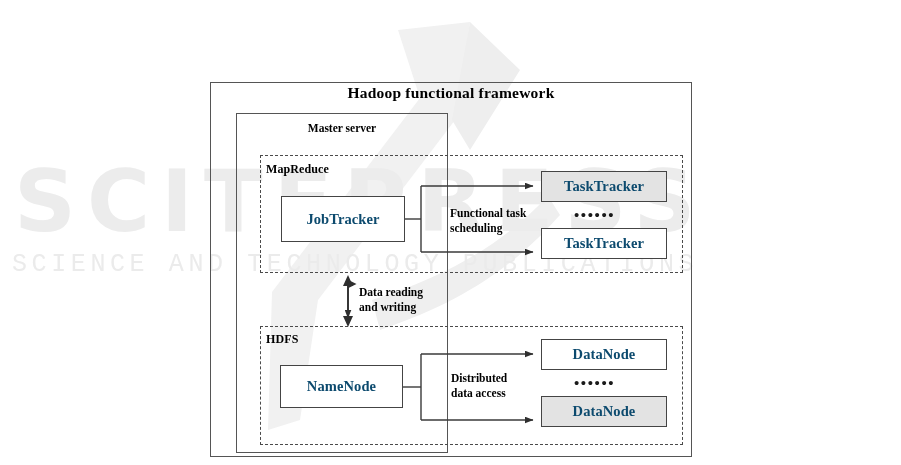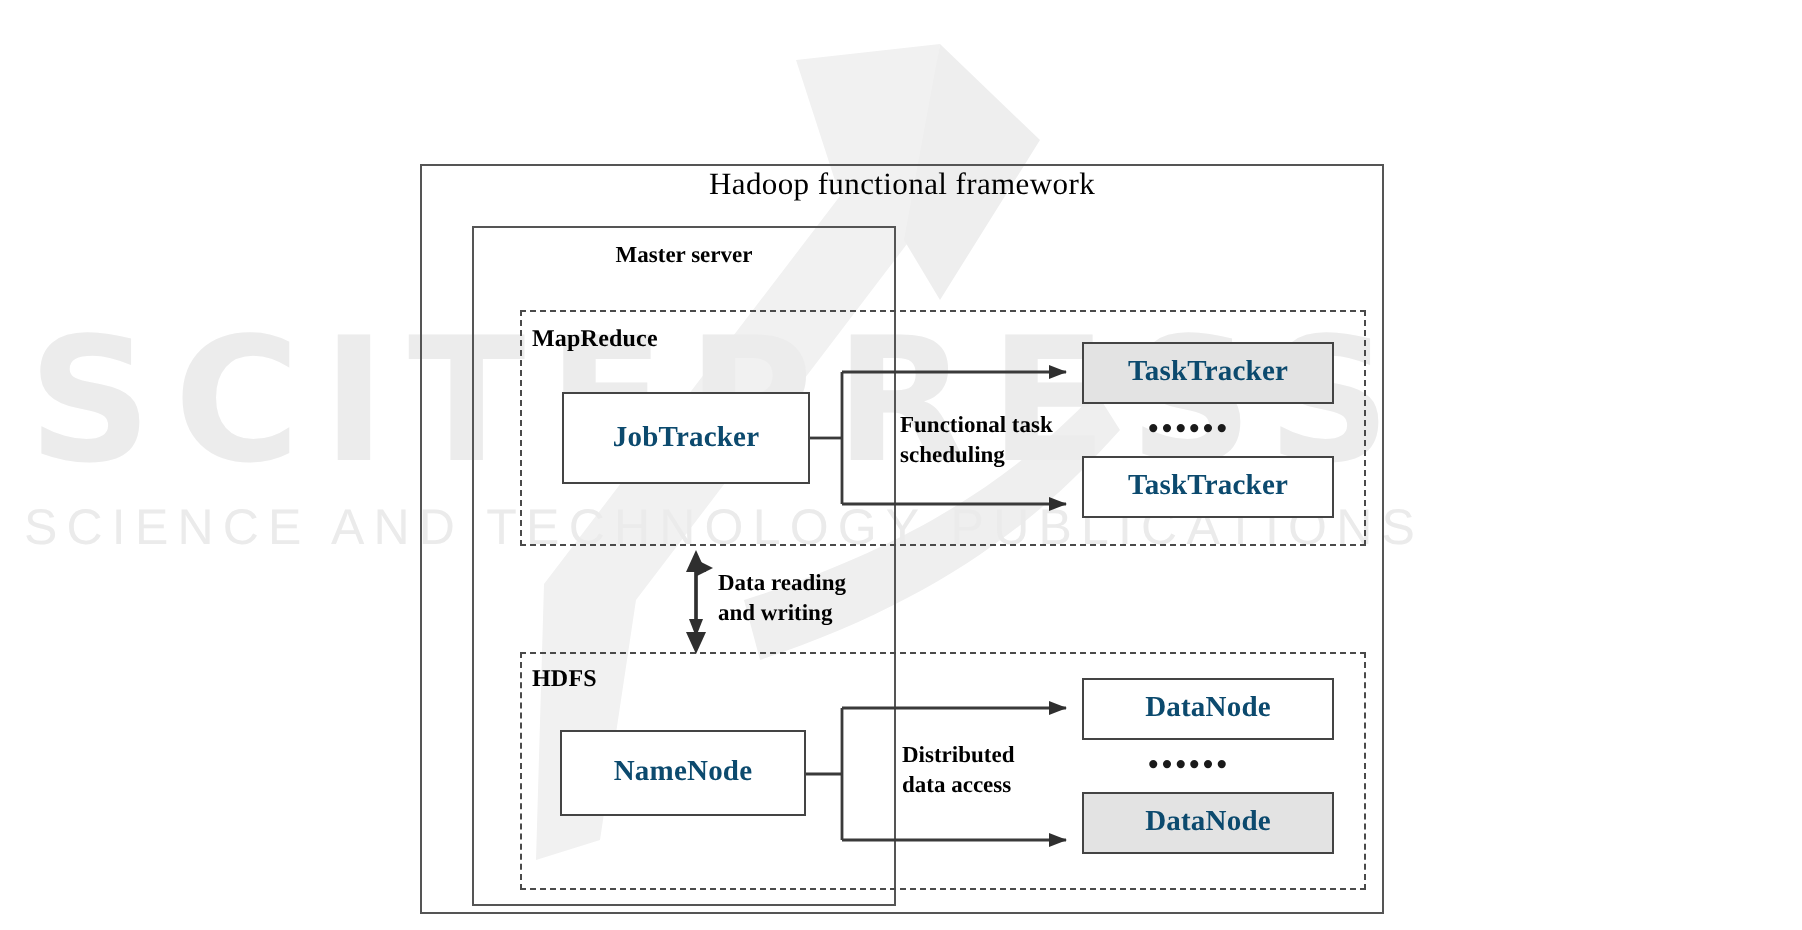--- a/index.html
+++ b/index.html
@@ -35,21 +35,21 @@
     letter-spacing: 11px;
     color: #ececec;
     line-height: 1;
     white-space: nowrap;
   }
   .wm-sub {
     position: absolute;
     left: 12px;
     top: 252px;
     width: 885px;
-    font-family: Liberation Sans, sans-serif;
+    font-family: Liberation Mono, monospace;
     font-weight: 400;
     font-size: 25px;
     letter-spacing: 4.6px;
     color: #ebebeb;
     line-height: 1;
     white-space: nowrap;
   }
   .wm-swoosh {
     position: absolute;
     pointer-events: none;
@@ -100,21 +100,21 @@
     height: 119px;
   }
 
   .title-main {
     position: absolute;
     left: 212px;
     top: 84px;
     width: 478px;
     text-align: center;
     font-size: 15.5px;
-    font-weight: 400;
+    font-weight: 700;
     color: #000;
     letter-spacing: 0.2px;
   }
   .title-master {
     position: absolute;
     left: 238px;
     top: 122px;
     width: 208px;
     text-align: center;
     font-size: 11.5px;

